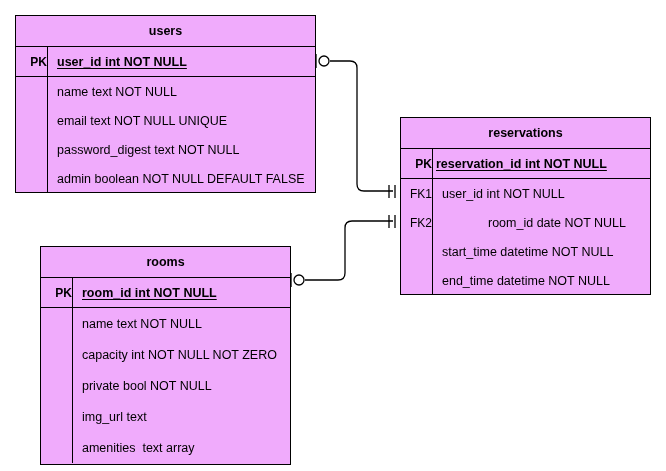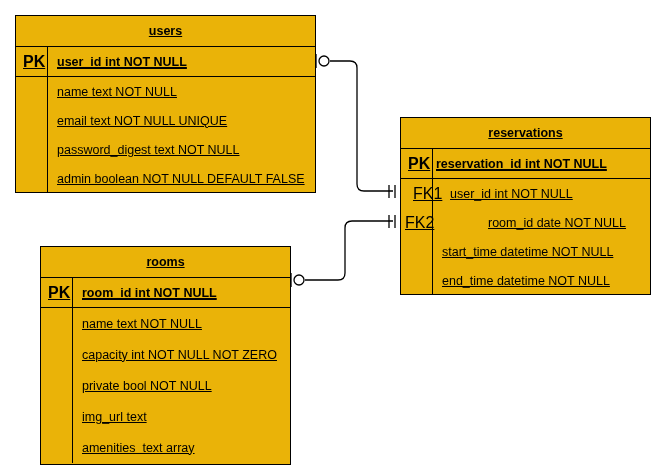--- a/index.html
+++ b/index.html
@@ -16,25 +16,24 @@
     position: relative;
     width: 666px;
     height: 471px;
     background: #ffffff;
     overflow: hidden;
   }
 
   
   .entity {
     position: absolute;
-    background: #eab308;
+    background: #f0abfc;
     border: 1.4px solid #000000;
     box-sizing: border-box;
     z-index: 3;
-    text-decoration: underline;
   }
   .ent-title {
     height: 31px;
     line-height: 31px;
     text-align: center;
     font-size: 12.5px;
     font-weight: bold;
     color: #000000;
     border-bottom: 1.4px solid #000000;
     box-sizing: border-box;
@@ -56,23 +55,23 @@
     display: flex;
     align-items: center;
     box-sizing: border-box;
     white-space: nowrap;
   }
   .row.pk-row {
     border-bottom: 1.4px solid #000000;
   }
   .row .key {
     flex: none;
-    font-size: 16px;
+    font-size: 12px;
     color: #000000;
-    text-align: left;
+    text-align: right;
     box-sizing: border-box;
   }
   .row .key.bold {
     font-weight: bold;
   }
   .row .field {
     flex: 1 1 auto;
     font-size: 12.5px;
     color: #000000;
     box-sizing: border-box;
@@ -158,21 +157,21 @@
   </div>
 
   <div class="entity" style="left:400px; top:117px; width:251px; height:178px;">
     <div class="ent-title">reservations</div>
     <div class="ent-body">
       <div class="key-divider" style="left:31px;"></div>
       <div class="row pk-row" style="height:30px;">
         <div class="key bold" style="width:31px; padding-left:7px;">PK</div>
         <div class="field pk-field" style="padding-left:4px;">reservation_id int NOT NULL</div>
       </div>
-      <div class="row" style="height:29px;margin-left:8px;">
+      <div class="row" style="height:29px;">
         <div class="key" style="width:31px; padding-left:4px;">FK1</div>
         <div class="field" style="padding-left:10px;">user_id int NOT NULL</div>
       </div>
       <div class="row" style="height:29px;gap:46px;">
         <div class="key" style="width:31px; padding-left:4px;">FK2</div>
         <div class="field" style="padding-left:10px;">room_id date NOT NULL</div>
       </div>
       <div class="row" style="height:29px;">
         <div class="key" style="width:31px; padding-left:7px;"></div>
         <div class="field" style="padding-left:10px;">start_time datetime NOT NULL</div>

